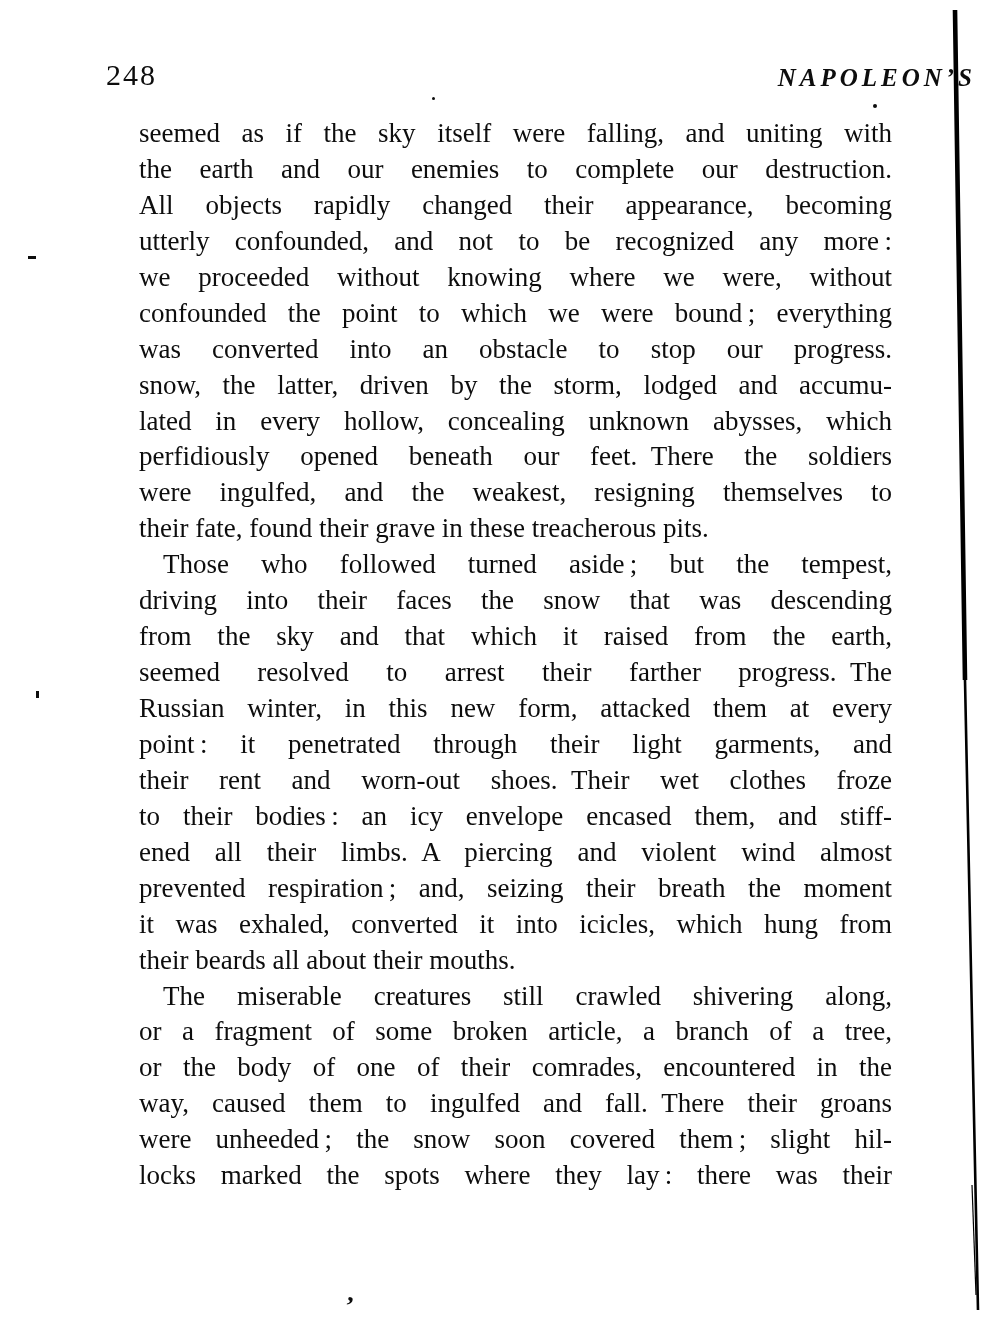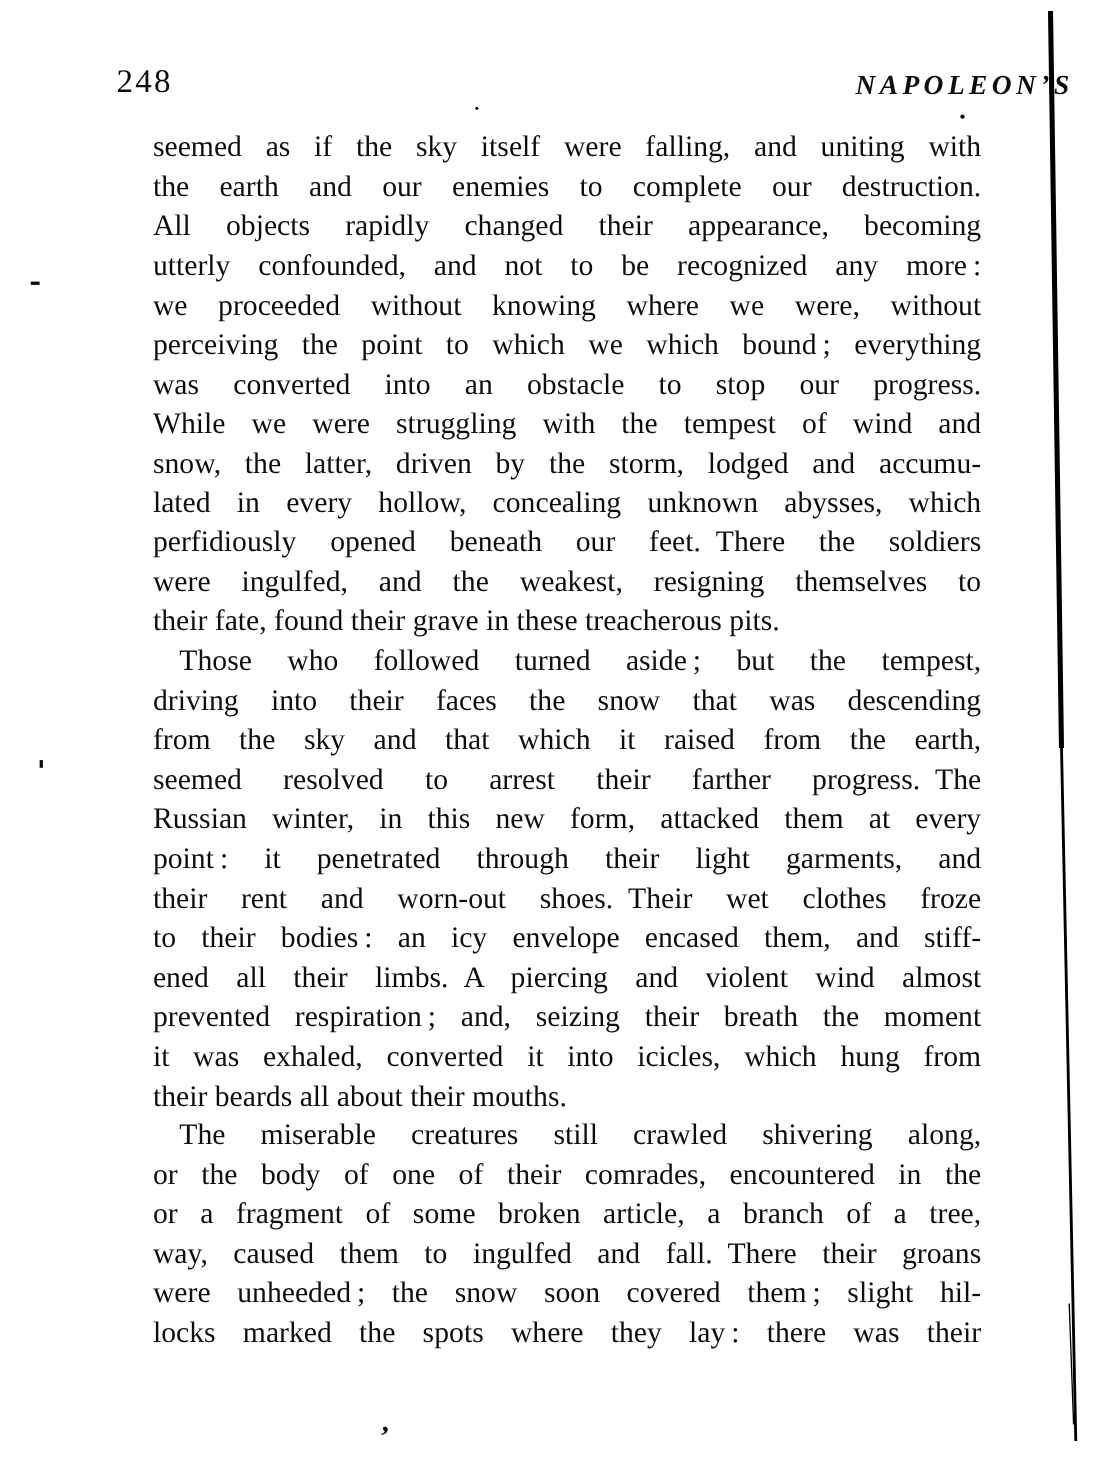--- a/index.html
+++ b/index.html
@@ -82,43 +82,42 @@
   <div class="pagenum">248</div>
 
   <div class="running-head">NAPOLEON’S</div>
 
   <div class="body-text">
     <div class="line">seemed as if the sky itself were falling, and uniting with</div>
     <div class="line">the earth and our enemies to complete our destruction.</div>
     <div class="line">All objects rapidly changed their appearance, becoming</div>
     <div class="line">utterly confounded, and not to be recognized any more :</div>
     <div class="line">we proceeded without knowing where we were, without</div>
-    <div class="line">perceiving the point to which we which bound ; everything</div>
+    <div class="line">confounded the point to which we were bound ; everything</div>
     <div class="line">was converted into an obstacle to stop our progress.</div>
-    <div class="line">While we were struggling with the tempest of wind and</div>
     <div class="line">snow, the latter, driven by the storm, lodged and accumu-</div>
     <div class="line">lated in every hollow, concealing unknown abysses, which</div>
     <div class="line">perfidiously opened beneath our feet. There the soldiers</div>
     <div class="line">were ingulfed, and the weakest, resigning themselves to</div>
     <div class="line para-end">their fate, found their grave in these treacherous pits.</div>
     <div class="line indent">Those who followed turned aside ; but the tempest,</div>
     <div class="line">driving into their faces the snow that was descending</div>
     <div class="line">from the sky and that which it raised from the earth,</div>
     <div class="line">seemed resolved to arrest their farther progress. The</div>
     <div class="line">Russian winter, in this new form, attacked them at every</div>
     <div class="line">point : it penetrated through their light garments, and</div>
     <div class="line">their rent and worn-out shoes. Their wet clothes froze</div>
     <div class="line">to their bodies : an icy envelope encased them, and stiff-</div>
     <div class="line">ened all their limbs. A piercing and violent wind almost</div>
     <div class="line">prevented respiration ; and, seizing their breath the moment</div>
     <div class="line">it was exhaled, converted it into icicles, which hung from</div>
     <div class="line para-end">their beards all about their mouths.</div>
     <div class="line indent">The miserable creatures still crawled shivering along,</div>
+    <div class="line">or a fragment of some broken article, a branch of a tree,</div>
     <div class="line">or the body of one of their comrades, encountered in the</div>
-    <div class="line">or a fragment of some broken article, a branch of a tree,</div>
     <div class="line">way, caused them to ingulfed and fall. There their groans</div>
     <div class="line">were unheeded ; the snow soon covered them ; slight hil-</div>
     <div class="line">locks marked the spots where they lay : there was their</div>
   </div>
 
   <svg class="edge-svg" width="1000" height="1344" viewBox="0 0 1000 1344" aria-hidden="true">
     <path d="M955 10 C958 240 961 460 965 680" stroke="#000000" fill="none" stroke-width="4.6"></path>
     <path d="M965 680 C969 900 973 1105 978 1310" stroke="#000000" fill="none" stroke-width="2.6"></path>
     <path d="M972 1185 L976 1295" stroke="#000000" fill="none" stroke-width="1.2"></path>
   </svg>

